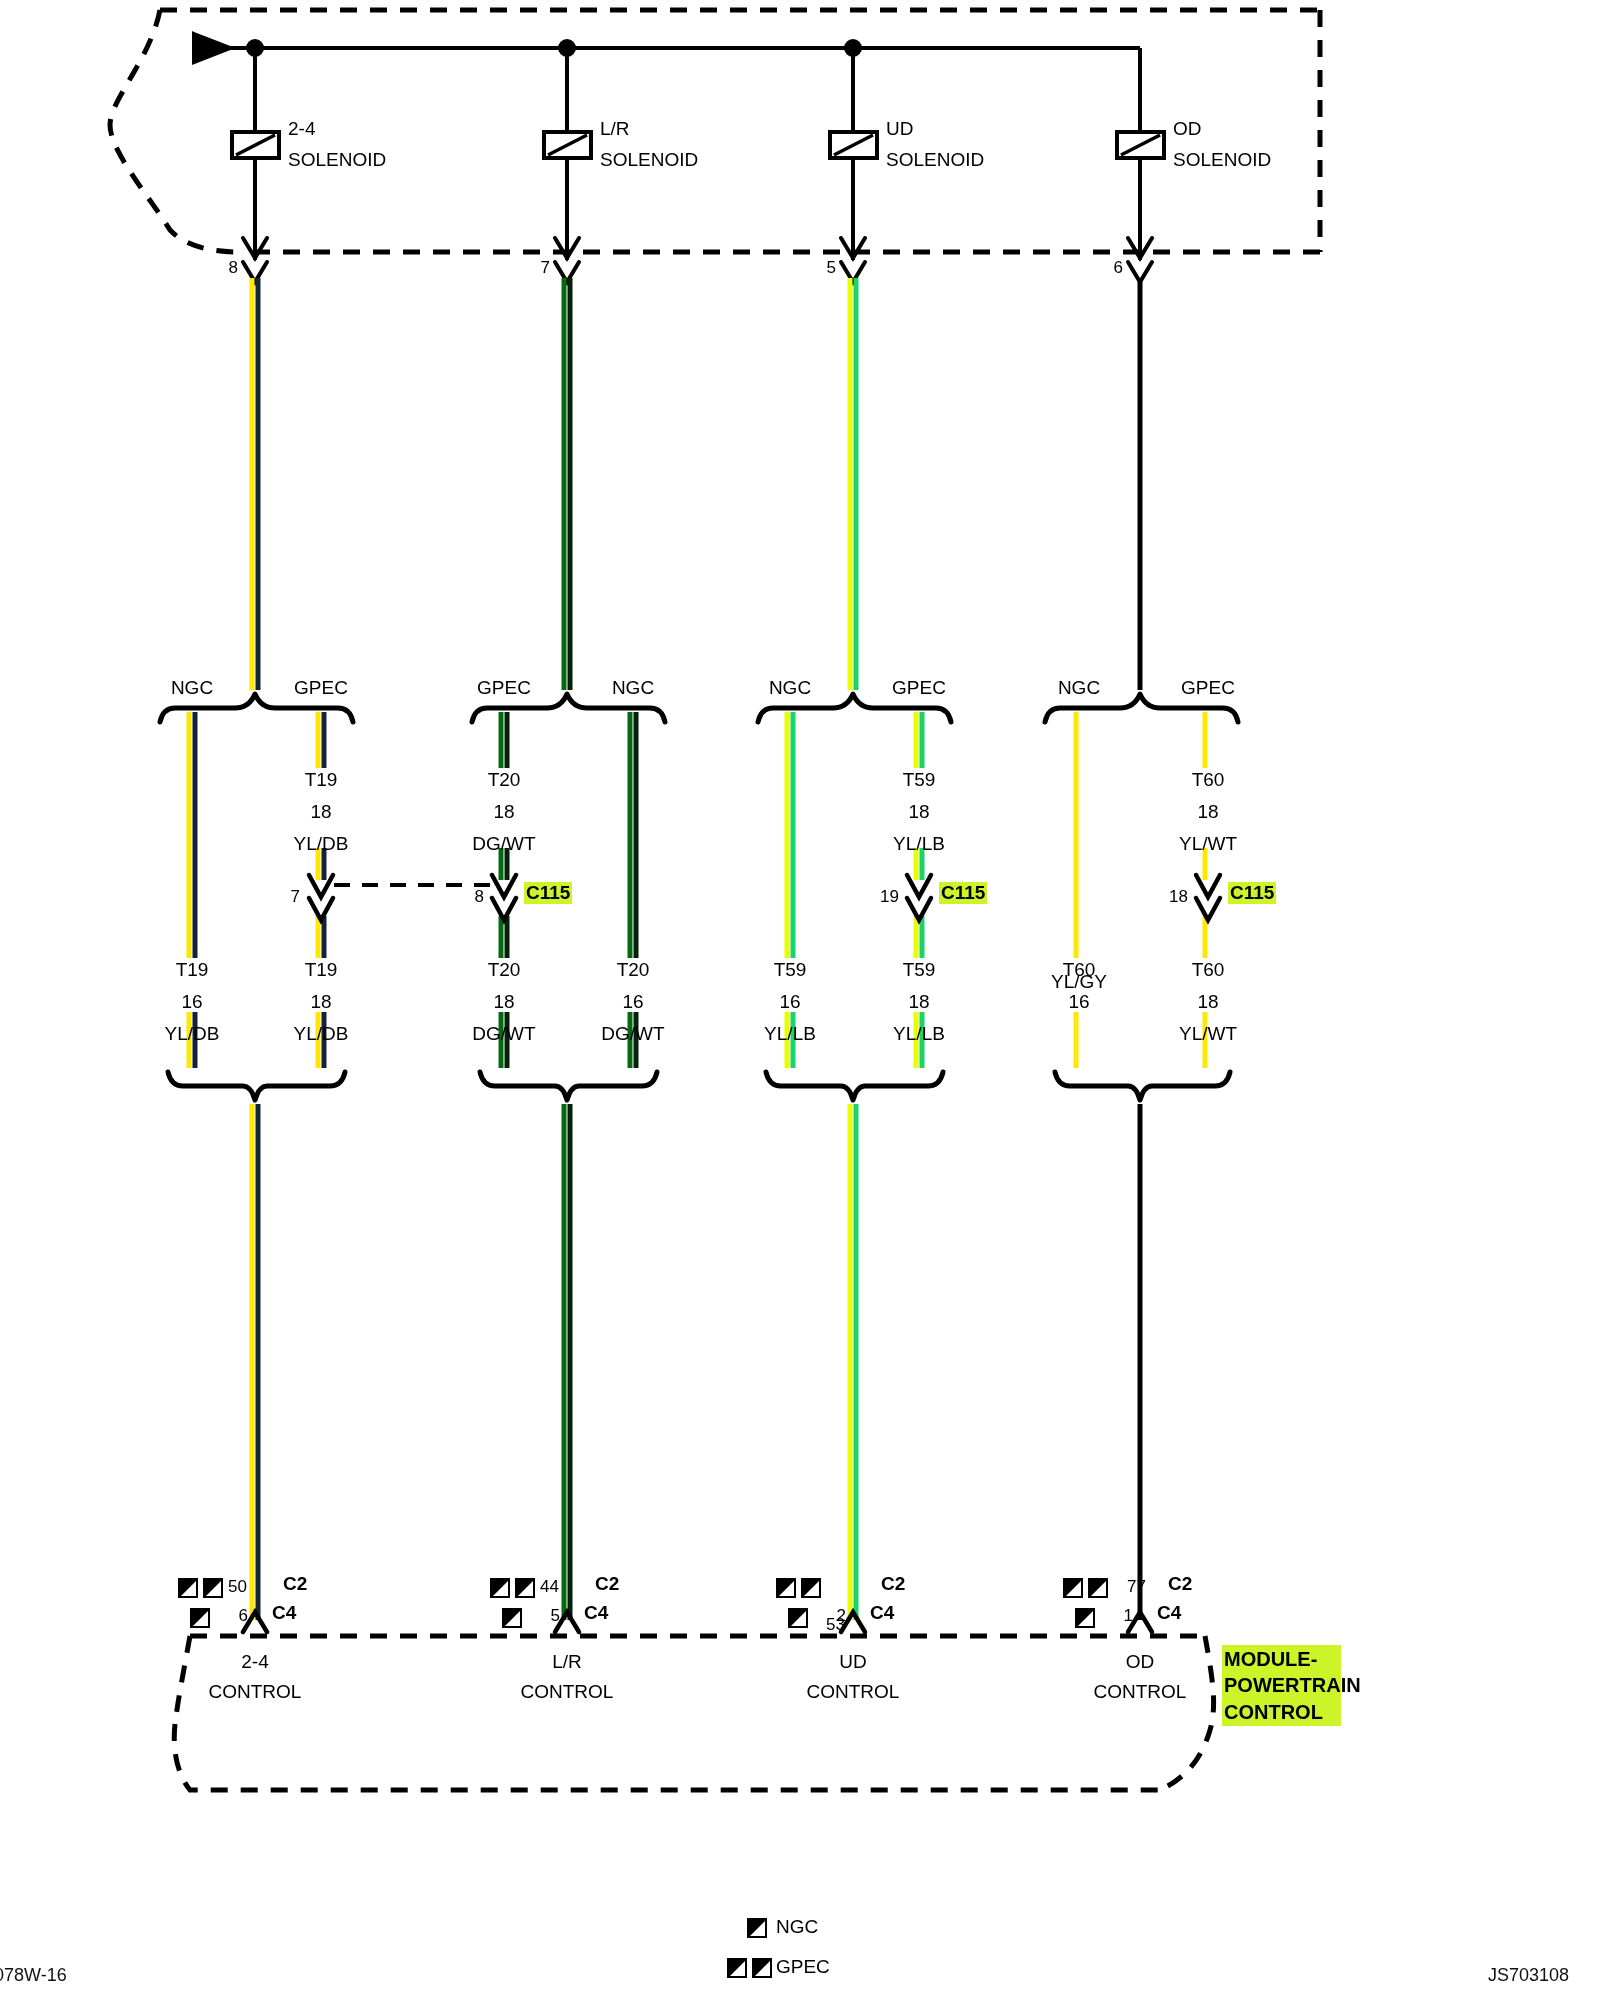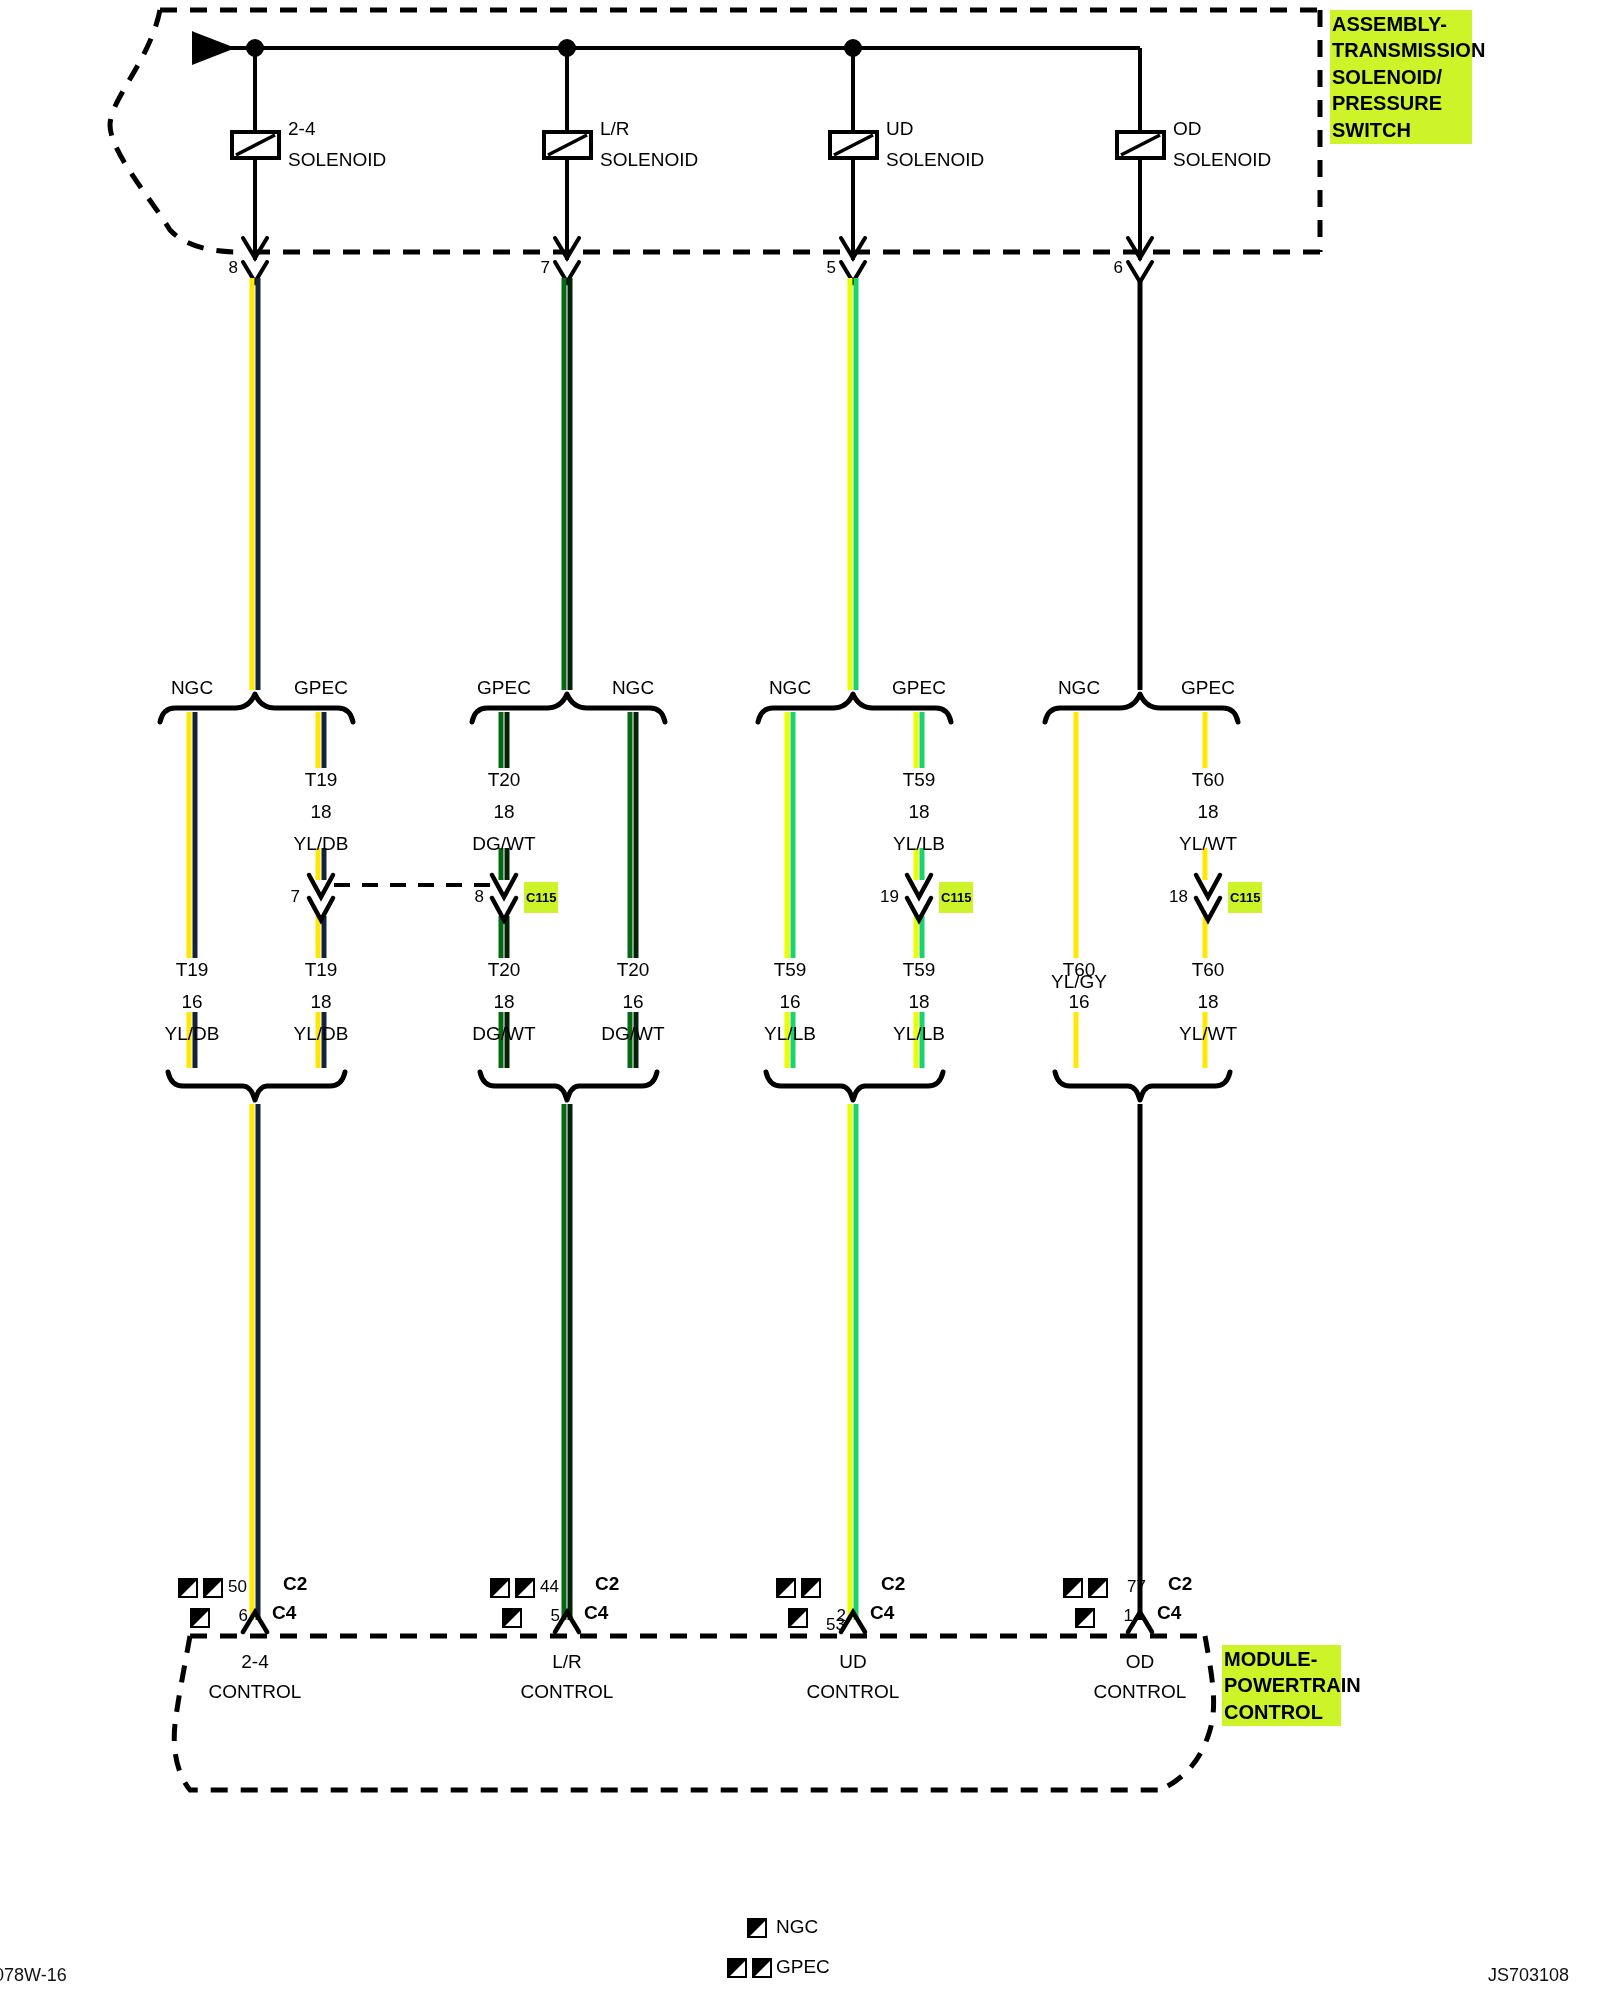--- a/index.html
+++ b/index.html
@@ -4,21 +4,21 @@
 <style>
   html,body{margin:0;padding:0;background:#fff;}
   body{font-family:"Liberation Sans", sans-serif;}
   #sheet{position:relative;width:1600px;height:2000px;background:#fff;overflow:hidden;}
   .lbl{position:absolute;font-size:19px;color:#000;white-space:nowrap;line-height:1.05;}
   .lbl.c{transform:translateX(-50%);}
   .lbl.r{transform:translateX(-100%);}
   .lbl.small{font-size:17px;}
   .bold{font-weight:bold;font-size:19px;}
   .hlbox{position:absolute;background:#ccf429;font-weight:bold;font-size:20px;line-height:1.32;color:#000;padding:1px 2px;}
-  .cref{position:absolute;background:#ccf429;font-weight:bold;font-size:13px;color:#000;padding:8px 2px;}
+  .cref{position:absolute;background:#ccf429;font-weight:bold;font-size:19px;color:#000;padding:0 2px;}
   svg{position:absolute;left:0;top:0;}
   .corner{position:absolute;font-size:18px;color:#111;}
 </style>
 </head>
 <body>
 
 <div id="sheet">
 
   <svg width="1600" height="2000">
 
@@ -242,27 +242,20 @@
 
       <rect x="1063" y="1578" width="20" height="20" fill="#000"></rect>
         <polygon points="1066,1596 1081,1581 1081,1596" fill="#fff"></polygon>
       <rect x="1088" y="1578" width="20" height="20" fill="#000"></rect>
         <polygon points="1091,1596 1106,1581 1106,1596" fill="#fff"></polygon>
       <rect x="1075" y="1608" width="20" height="20" fill="#000"></rect>
         <polygon points="1078,1626 1093,1611 1093,1626" fill="#fff"></polygon>
     </g>
   </svg>
 
-  <div class="hlbox" style="left:1330px;top:10px;width:138px;">
-    <div>ASSEMBLY-</div>
-    <div>TRANSMISSION</div>
-    <div>SOLENOID/</div>
-    <div>PRESSURE</div>
-    <div>SWITCH</div>
-  </div>
 
   <div class="lbl" style="left:288px;top:119px;">2-4</div>
   <div class="lbl" style="left:288px;top:150px;">SOLENOID</div>
   <div class="lbl" style="left:600px;top:119px;">L/R</div>
   <div class="lbl" style="left:600px;top:150px;">SOLENOID</div>
   <div class="lbl" style="left:886px;top:119px;">UD</div>
   <div class="lbl" style="left:886px;top:150px;">SOLENOID</div>
   <div class="lbl" style="left:1173px;top:119px;">OD</div>
   <div class="lbl" style="left:1173px;top:150px;">SOLENOID</div>
 

